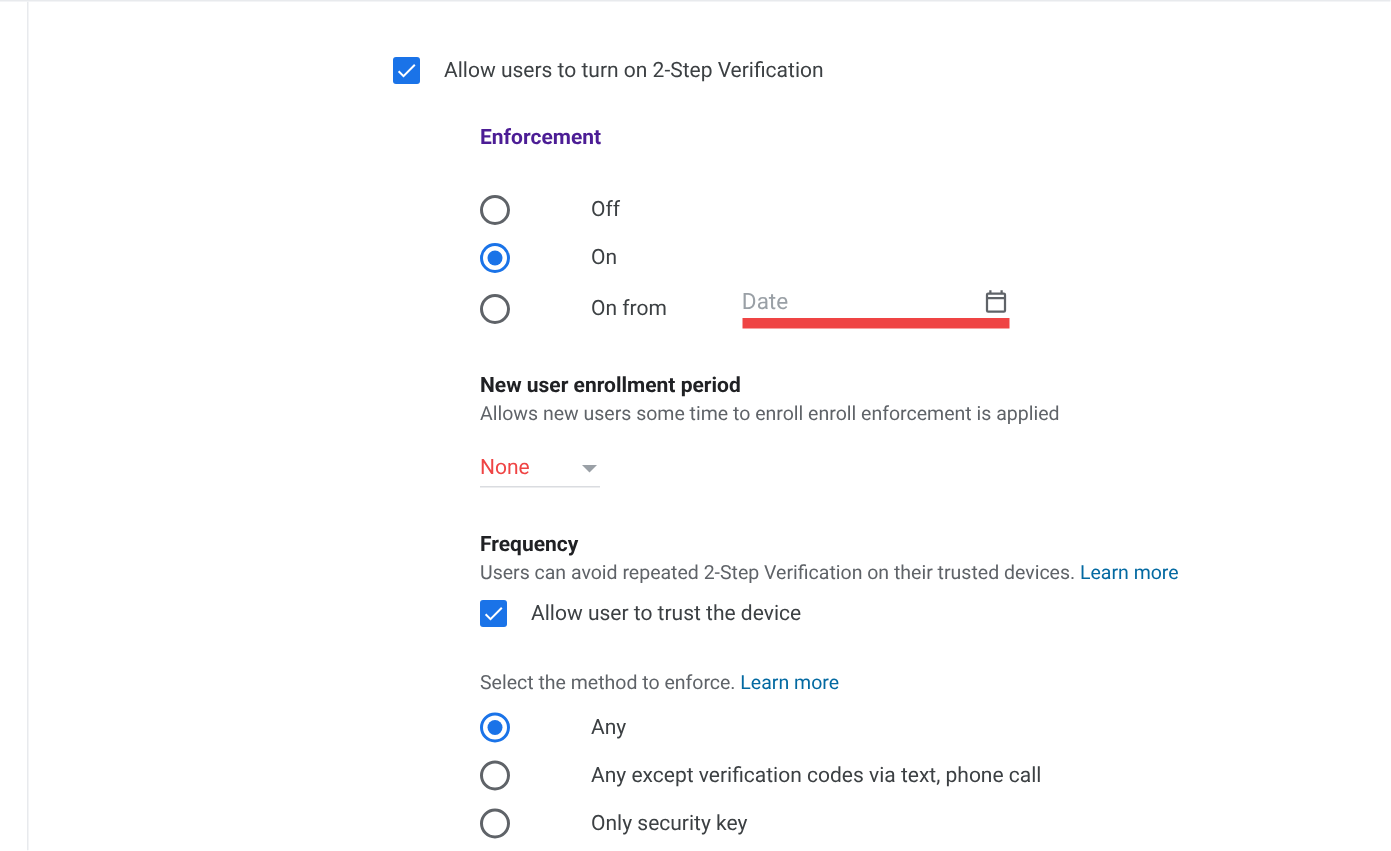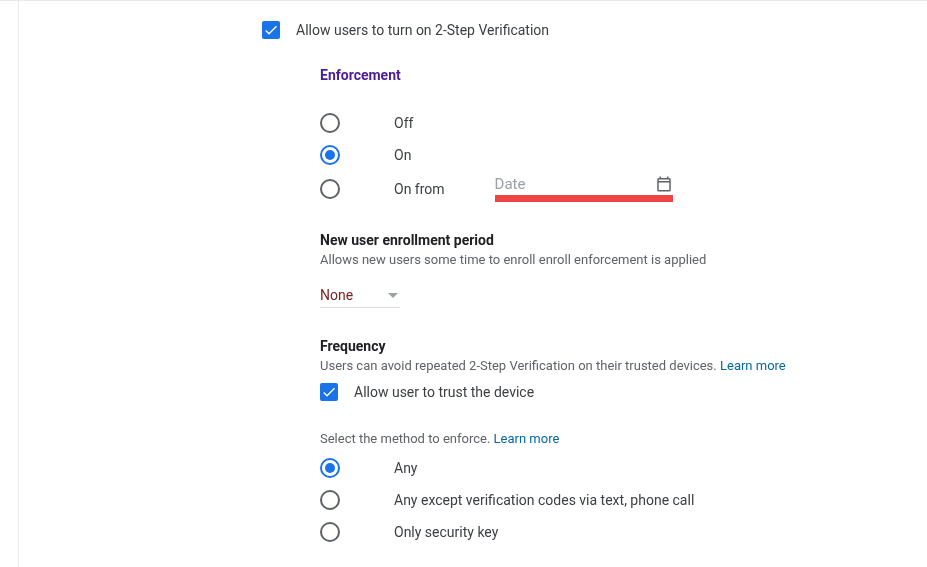--- a/index.html
+++ b/index.html
@@ -7,21 +7,21 @@
       font-family: Roboto, Arial, sans-serif;
       font-size: 14px;
       color: #3c4043;
       background: #fff;
       width: 927px;
       height: 567px;
       position: relative;
       border-top: 1px solid #e8eaed;
     }
     .container {
-      padding-top: 20px;
+      padding-top: 37px;
       padding-left: 262px;
       padding-right: 20px;
     }
     .row {
       display: flex;
       align-items: flex-start;
       margin-bottom: 4px;
     }
     .row.vcenter { align-items: center; }
     .checkbox {
@@ -113,21 +113,21 @@
       fill: #5f6368;
     }
     .dropdown {
       display: inline-flex;
       align-items: center;
       border-bottom: 1px solid #dadce0;
       padding: 4px 2px 4px 0;
       width: 80px;
       justify-content: space-between;
       font-size: 14px;
-      color: #7f1d1d;
+      color: #ef4444;
       cursor: pointer;
       margin-top: 6px;
     }
     .dropdown .triangle {
       width: 0; height: 0;
       border-left: 5px solid transparent;
       border-right: 5px solid transparent;
       border-top: 5px solid #9aa0a6;
     }
     .link {

